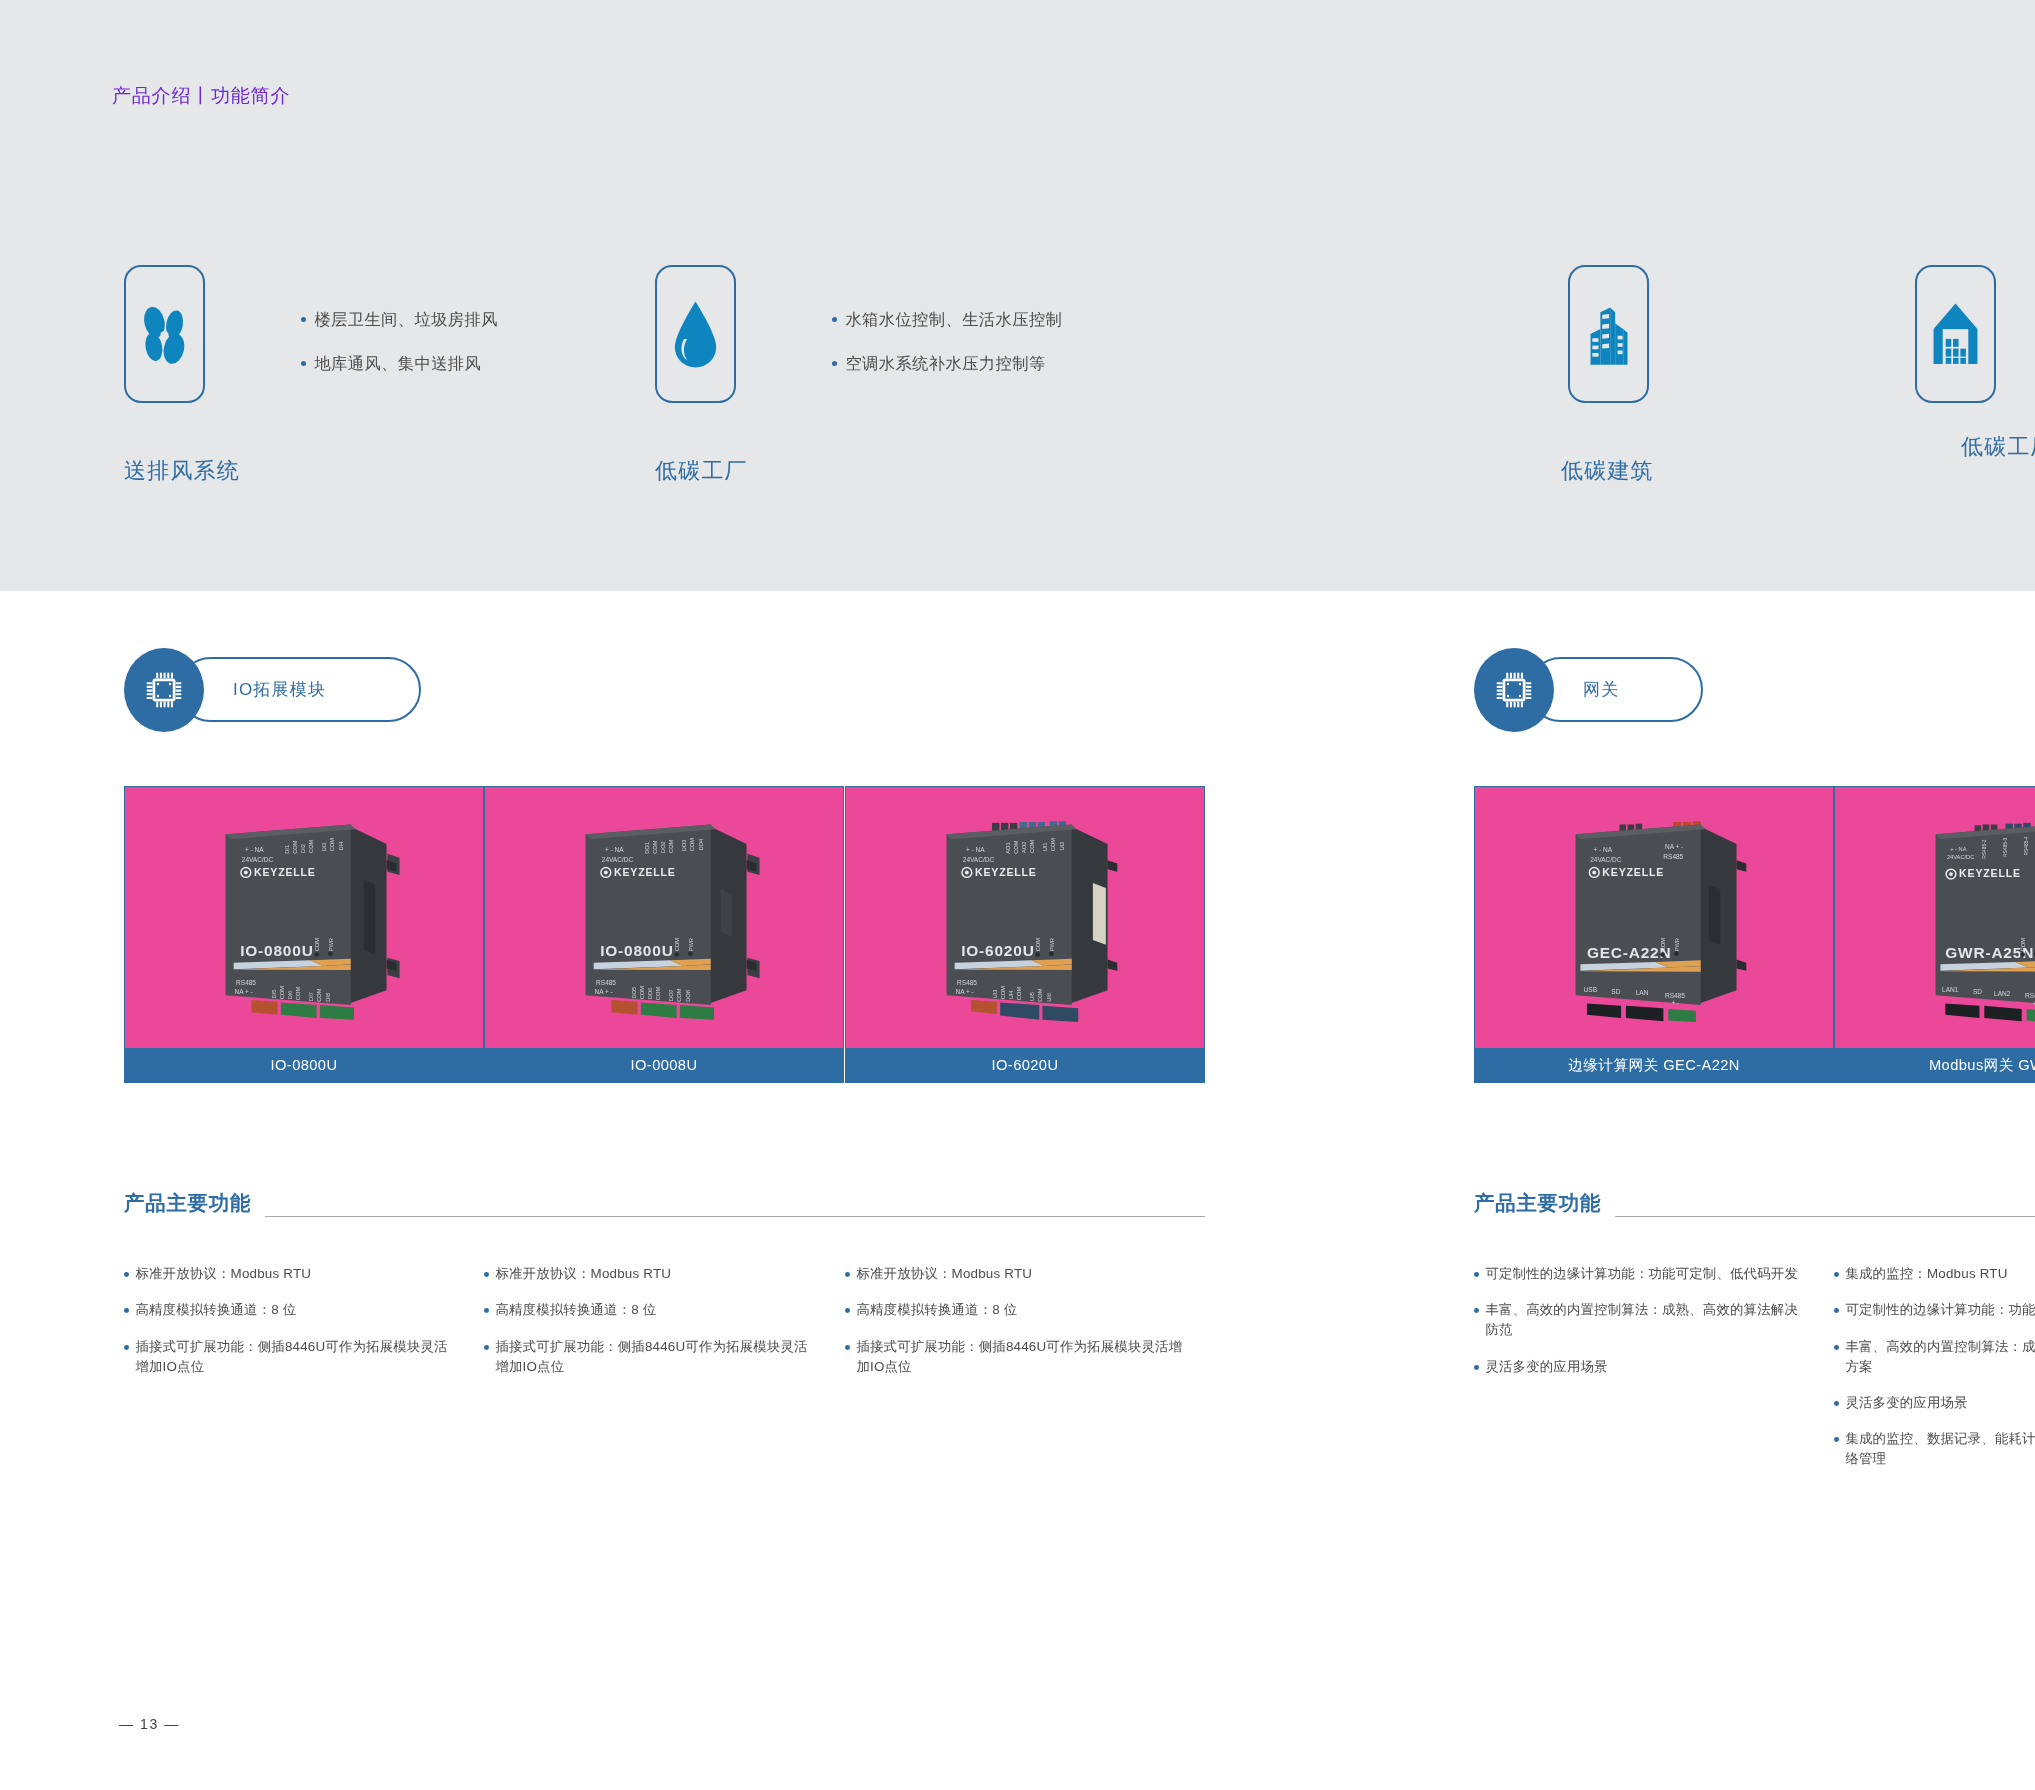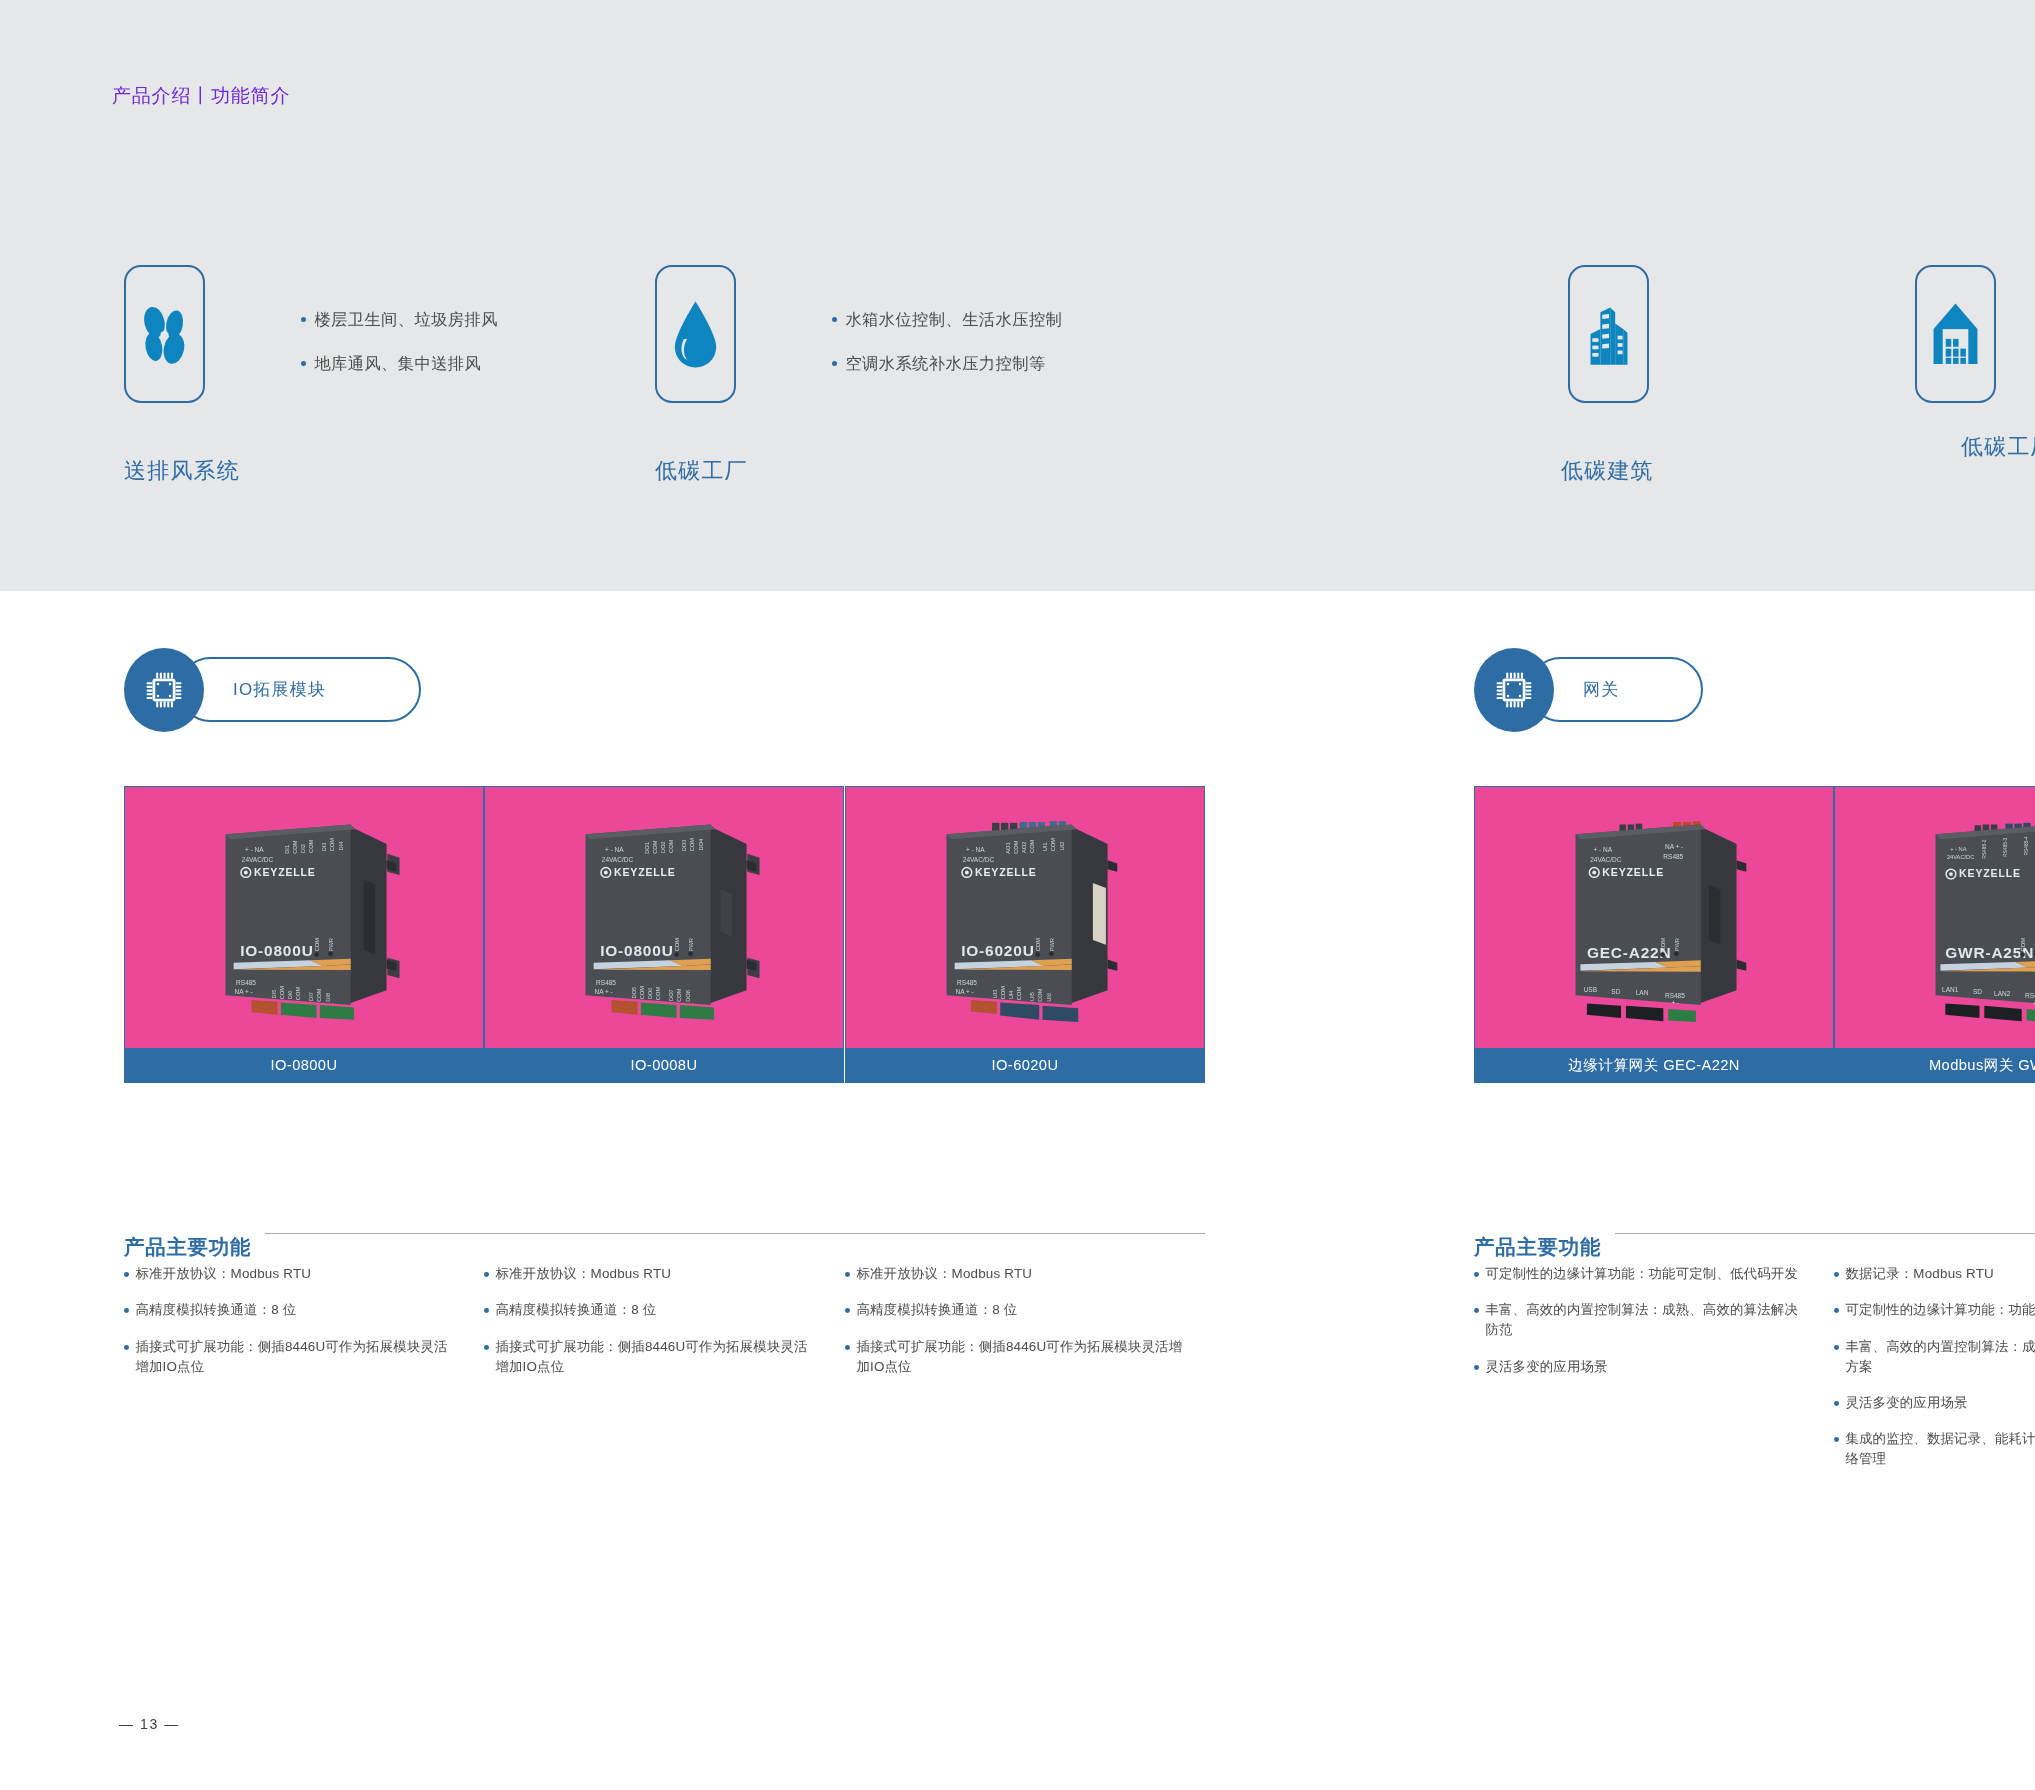--- a/index.html
+++ b/index.html
@@ -79,21 +79,21 @@
     display:flex;align-items:center;justify-content:center;
   }
   .card .cap{
     position:absolute;left:0;right:0;bottom:0;height:34px;
     background:#2e6ca4;color:#fff;
     display:flex;align-items:center;justify-content:center;
     font-size:14.7px;letter-spacing:0.4px;white-space:nowrap;
   }
 
   
-  .feat-head{position:absolute;display:flex;align-items:flex-start;margin-top:44px;}
+  .feat-head{position:absolute;display:flex;align-items:flex-end;}
   .feat-head .t{
     color:#2e6ca4;font-size:20.4px;font-weight:bold;letter-spacing:0.8px;
     white-space:nowrap;
   }
   .feat-head .rule{
     height:1.2px;background:#a7a9ac;margin-left:14px;
   }
 
   .feat-col{position:absolute;}
   .feat-item{display:flex;align-items:flex-start;margin-bottom:16.3px;}
@@ -635,21 +635,21 @@
       <div class="txt">丰富、高效的内置控制算法：成熟、高效的算法解决防范</div>
     </div>
   <div class="feat-item">
       <div class="d"></div>
       <div class="txt">灵活多变的应用场景</div>
     </div>
 </div>
 <div class="feat-col" style="left:1834px;top:1264px;width:330px;">
   <div class="feat-item">
       <div class="d"></div>
-      <div class="txt">数据记录：Modbus RTU</div>
+      <div class="txt">集成的监控：Modbus RTU</div>
     </div>
   <div class="feat-item">
       <div class="d"></div>
       <div class="txt">可定制性的边缘计算功能：功能可定制、低代码开发</div>
     </div>
   <div class="feat-item">
       <div class="d"></div>
       <div class="txt">丰富、高效的内置控制算法：成熟、高效的算法解决方案</div>
     </div>
   <div class="feat-item">

